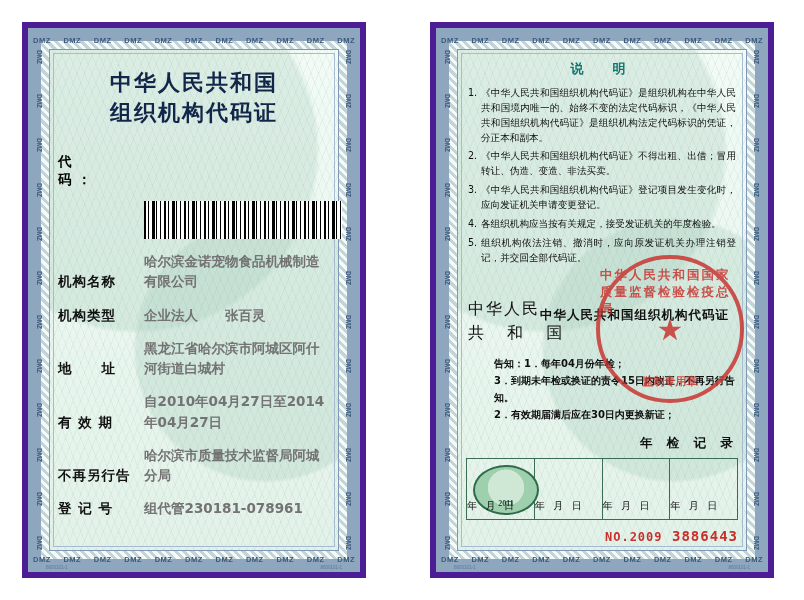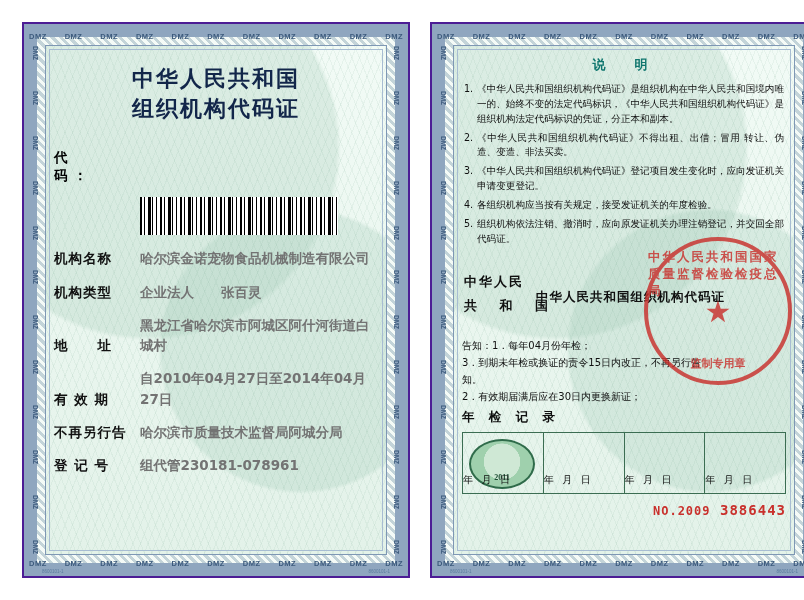--- a/index.html
+++ b/index.html
@@ -14,25 +14,25 @@
     overflow: hidden;
   }
   .page {
     position: relative;
     width: 804px;
     height: 600px;
   }
   .cert {
     position: absolute;
     top: 22px;
-    width: 388px;
+    width: 344px;
     height: 556px;
     background: #eaf6ef;
     box-sizing: border-box;
-    border: 2px solid #4c1d95;
+    border: 6px solid #4c1d95;
     overflow: hidden;
   }
   .cert.left { left: 22px; }
   .cert.right { left: 430px; }
 
   
   .frame-outer {
     position: absolute;
     inset: 0;
     box-sizing: border-box;
@@ -187,24 +187,25 @@
   }
   .notice-item .num { flex: 0 0 13px; }
   .notice-item .txt { flex: 1; text-align: justify; }
 
   .issuer {
     margin-top: 14px;
     position: relative;
     height: 74px;
   }
   .issuer .l1, .issuer .l2 {
-    font-size: 13px;
-    font-weight: bold;
+    font-size: 16px;
+    font-weight: normal;
     letter-spacing: 2px;
     color: #101010;
+    margin-top: 8px;
   }
   .issuer .l1 { position: absolute; left: 2px; top: 12px; }
   .issuer .l2 { position: absolute; left: 2px; top: 36px; letter-spacing: 9px;}
   .issuer .org {
     position: absolute;
     left: 74px; top: 28px;
     font-size: 12.5px;
     font-weight: bold;
     letter-spacing: 1px;
     color: #101010;
@@ -242,30 +243,31 @@
     font-size: 11px;
     font-weight: bold;
     color: #c9302c;
   }
 
   .announce {
     margin-top: 2px;
     font-size: 10px;
     line-height: 1.7;
     color: #0f0f0f;
-    font-weight: normal;
+    font-weight: bold;
+    margin-left: 28px;
   }
   .announce .r { display: block; }
 
   .record-title {
-    text-align: left;
+    text-align: right;
     font-size: 12.5px;
     font-weight: bold;
     letter-spacing: 5px;
-    margin-top: 4px;
+    margin-top: 12px;
     color: #101010;
   }
   .record-box {
     margin-top: 6px;
     height: 60px;
     border: 1px solid #3b6d52;
     display: flex;
     font-family: Liberation Serif, serif;
   }
   .record-cell {

